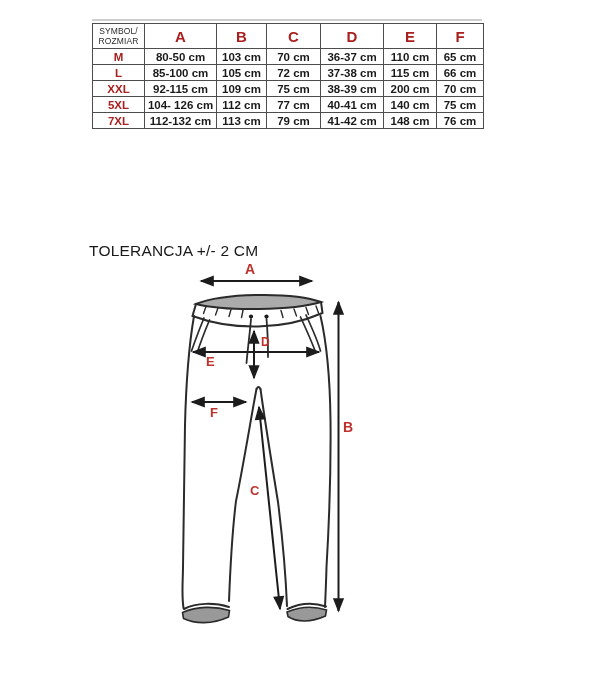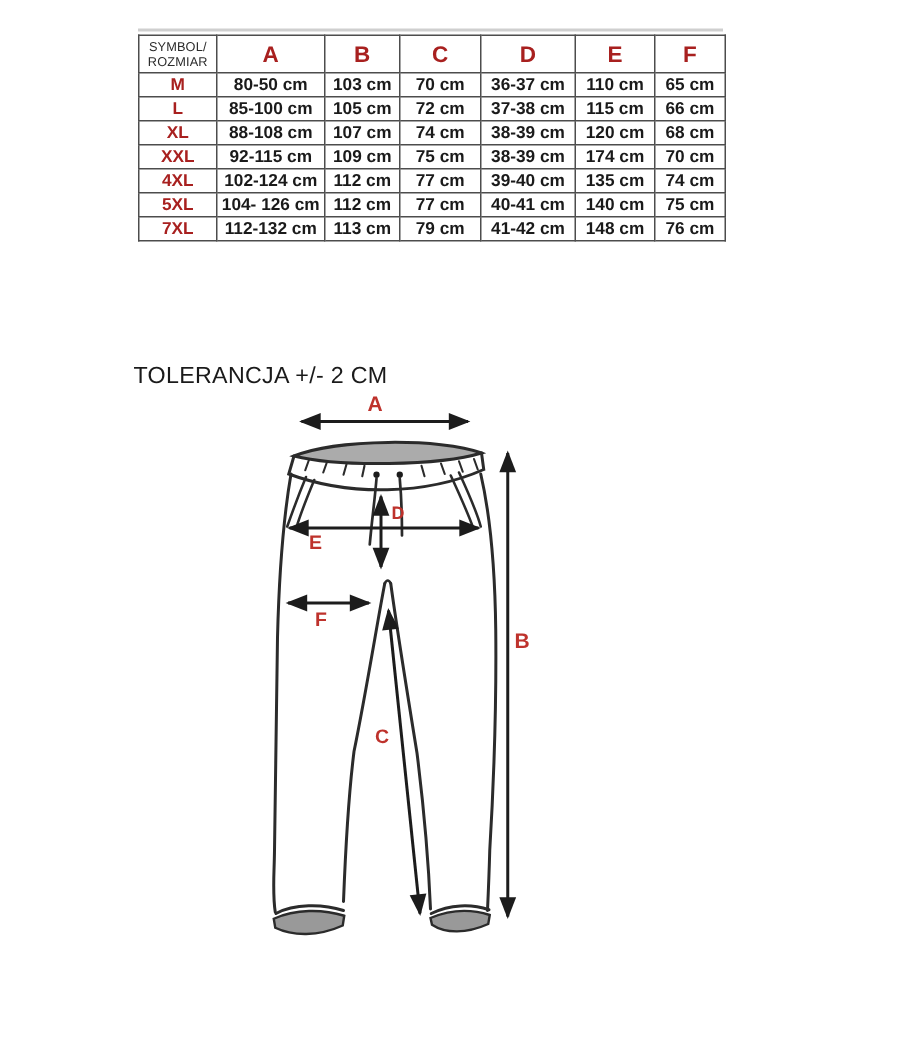--- a/index.html
+++ b/index.html
@@ -100,45 +100,27 @@
       <tr>
         <th class="size-name">L</th>
         <td class="val">85-100 cm</td>
         <td class="val">105 cm</td>
         <td class="val">72 cm</td>
         <td class="val">37-38 cm</td>
         <td class="val">115 cm</td>
         <td class="val">66 cm</td>
       </tr>
       <tr>
-        <th class="size-name">XL</th>
-        <td class="val">88-108 cm</td>
-        <td class="val">107 cm</td>
-        <td class="val">74 cm</td>
-        <td class="val">38-39 cm</td>
-        <td class="val">120 cm</td>
-        <td class="val">68 cm</td>
-      </tr>
-      <tr>
         <th class="size-name">XXL</th>
         <td class="val">92-115 cm</td>
         <td class="val">109 cm</td>
         <td class="val">75 cm</td>
         <td class="val">38-39 cm</td>
-        <td class="val">174 cm</td>
+        <td class="val">200 cm</td>
         <td class="val">70 cm</td>
-      </tr>
-      <tr>
-        <th class="size-name">4XL</th>
-        <td class="val">102-124 cm</td>
-        <td class="val">112 cm</td>
-        <td class="val">77 cm</td>
-        <td class="val">39-40 cm</td>
-        <td class="val">135 cm</td>
-        <td class="val">74 cm</td>
       </tr>
       <tr>
         <th class="size-name">5XL</th>
         <td class="val">104- 126 cm</td>
         <td class="val">112 cm</td>
         <td class="val">77 cm</td>
         <td class="val">40-41 cm</td>
         <td class="val">140 cm</td>
         <td class="val">75 cm</td>
       </tr>

